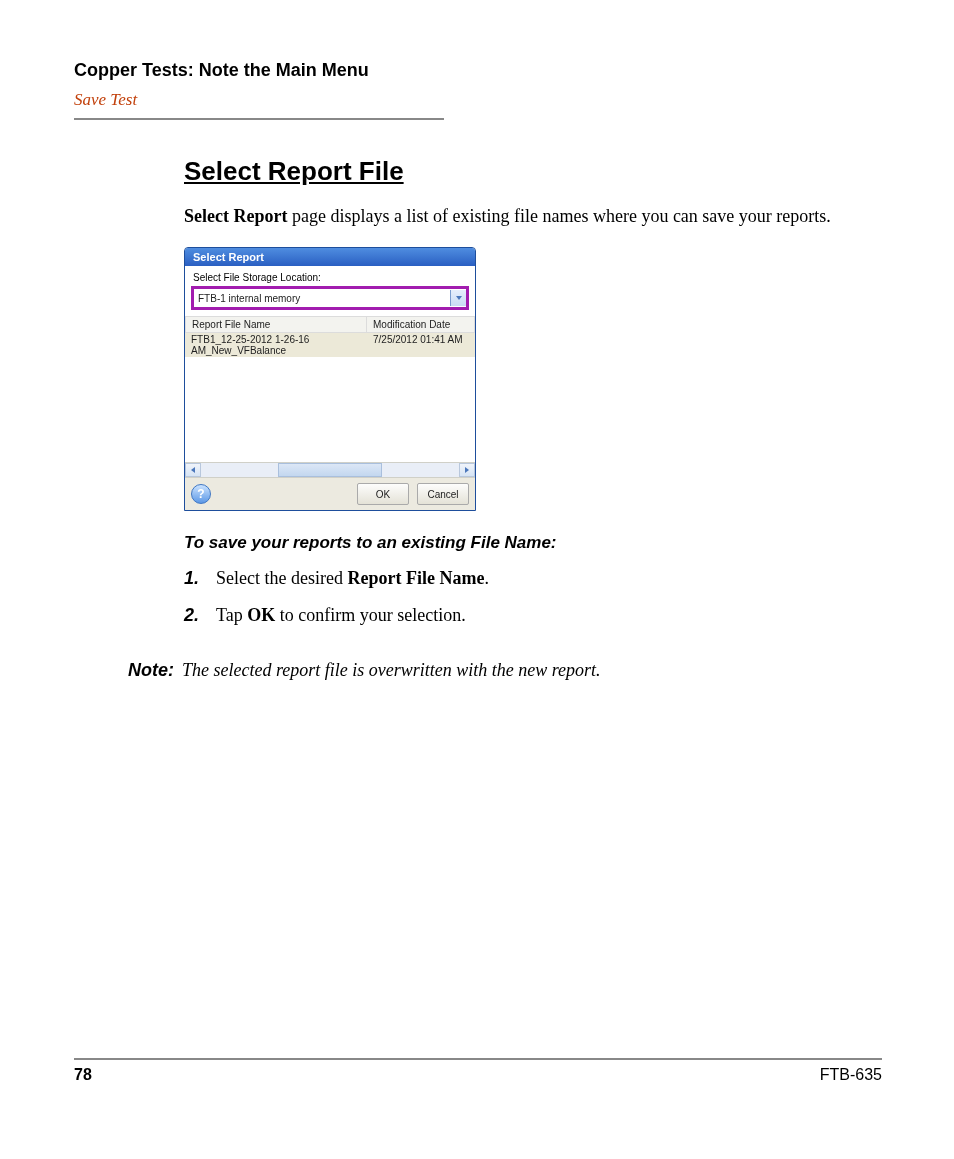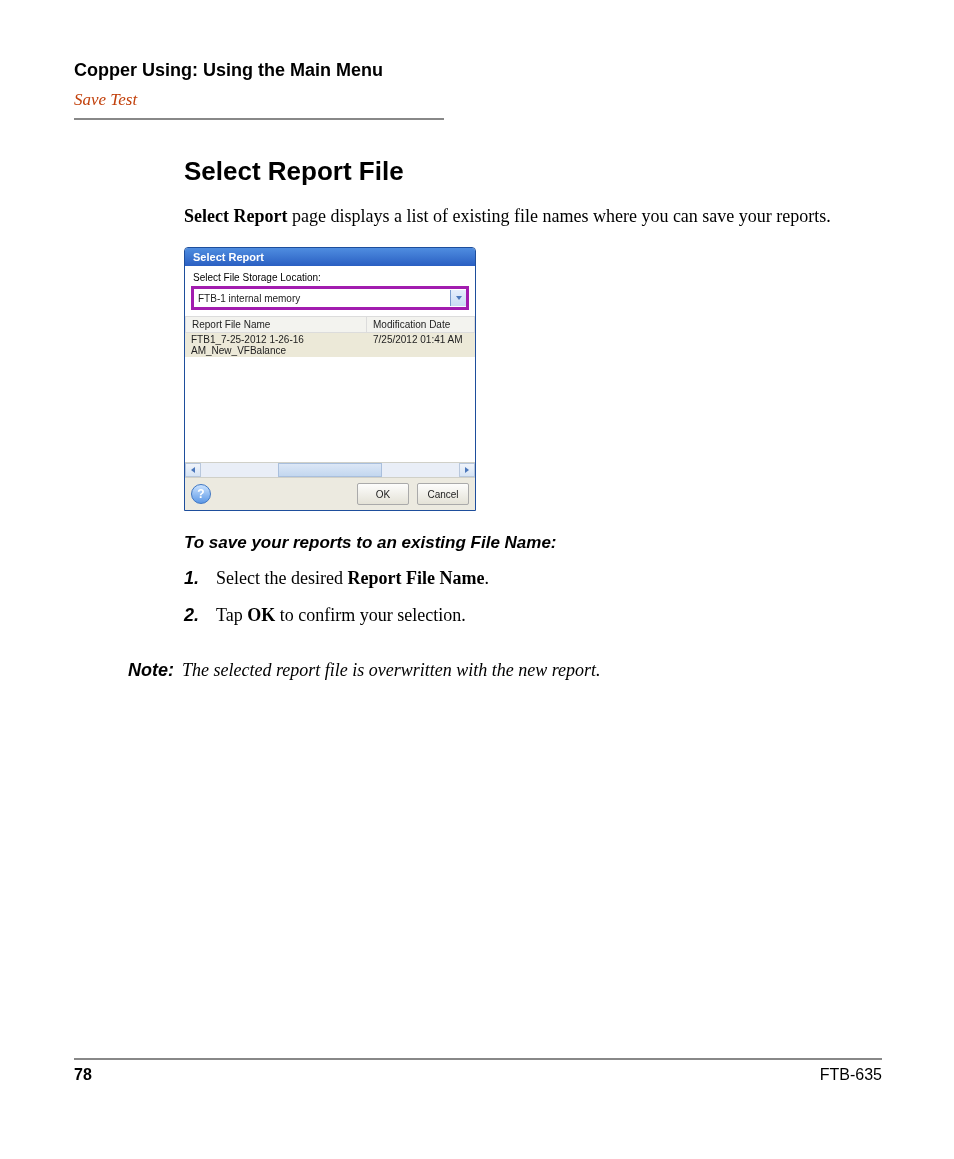--- a/index.html
+++ b/index.html
@@ -46,20 +46,21 @@
     position: absolute;
     left: 184px;
     top: 156px;
     width: 700px;
   }
   .h2 {
     font-family: "Segoe UI", "Trebuchet MS", Arial, sans-serif;
     font-weight: 700;
     font-size: 26px;
     margin: 0 0 16px 0;
+    text-decoration: underline;
   }
   .body-para {
     margin: 0 0 18px 0;
     line-height: 1.45;
   }
   .bold { font-weight: 700; }
   
   .dialog {
     width: 290px;
     height: 262px;
@@ -273,21 +274,21 @@
     font-family: "Segoe UI", Arial, sans-serif;
     font-size: 16px;
   }
 </style>
 </head>
 <body>
 
 <div class="page">
 
   <div class="header">
-    <div class="chapter">Copper Using: Using the Main Menu</div>
+    <div class="chapter">Copper Tests: Note the Main Menu</div>
     <div class="subchapter">Save Test</div>
     <hr class="hr-top">
   </div>
 
   <div class="content">
     <h2 class="h2">Select Report File</h2>
     <p class="body-para">
       <span class="bold">Select Report</span><span> page displays a list of existing file names where you can save your reports.</span>
     </p>
 
@@ -302,21 +303,21 @@
               <span class="chev-down"></span>
             </span>
           </div>
         </div>
         <div class="dlg-list">
           <div class="dlg-list-header">
             <div class="dlg-col name">Report File Name</div>
             <div class="dlg-col date">Modification Date</div>
           </div>
           <div class="dlg-row">
-            <div class="dlg-cell name">FTB1_7-25-2012 1-26-16 AM_New_VFBalance</div>
+            <div class="dlg-cell name">FTB1_12-25-2012 1-26-16 AM_New_VFBalance</div>
             <div class="dlg-cell date">7/25/2012 01:41 AM</div>
           </div>
           <div style="flex:1;background:#fff;"></div>
           <div class="dlg-scroll">
             <div class="scroll-btn">
                 <span class="chev-left"></span>
               </div>
             <div class="scroll-track">
               <div class="scroll-thumb"></div>
             </div>

